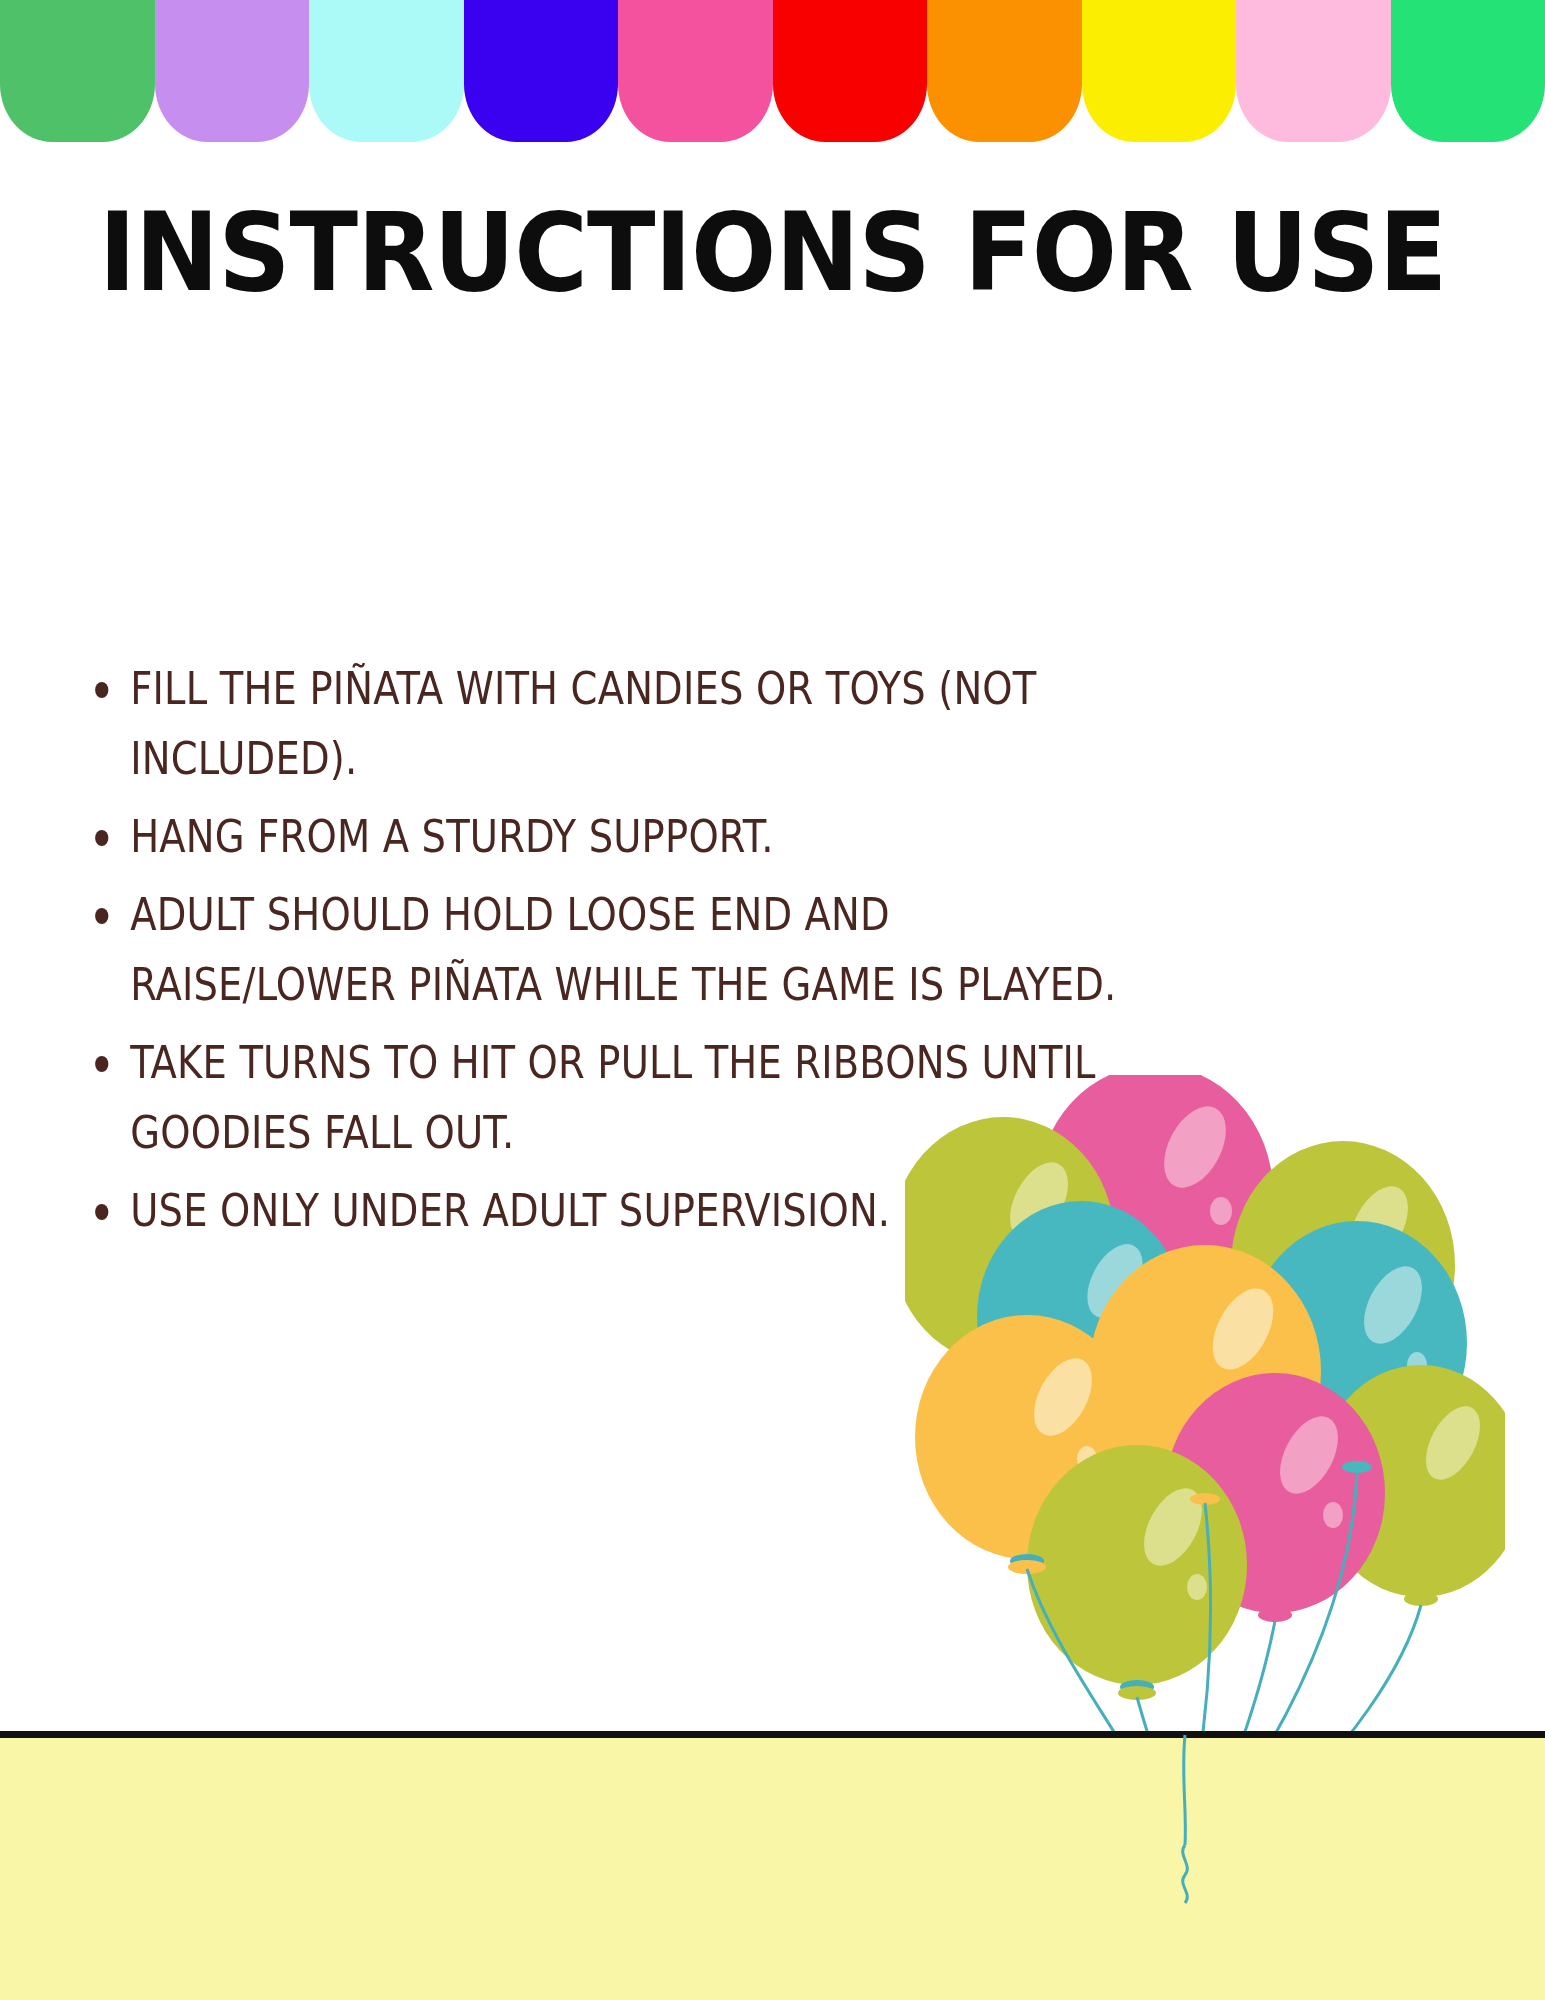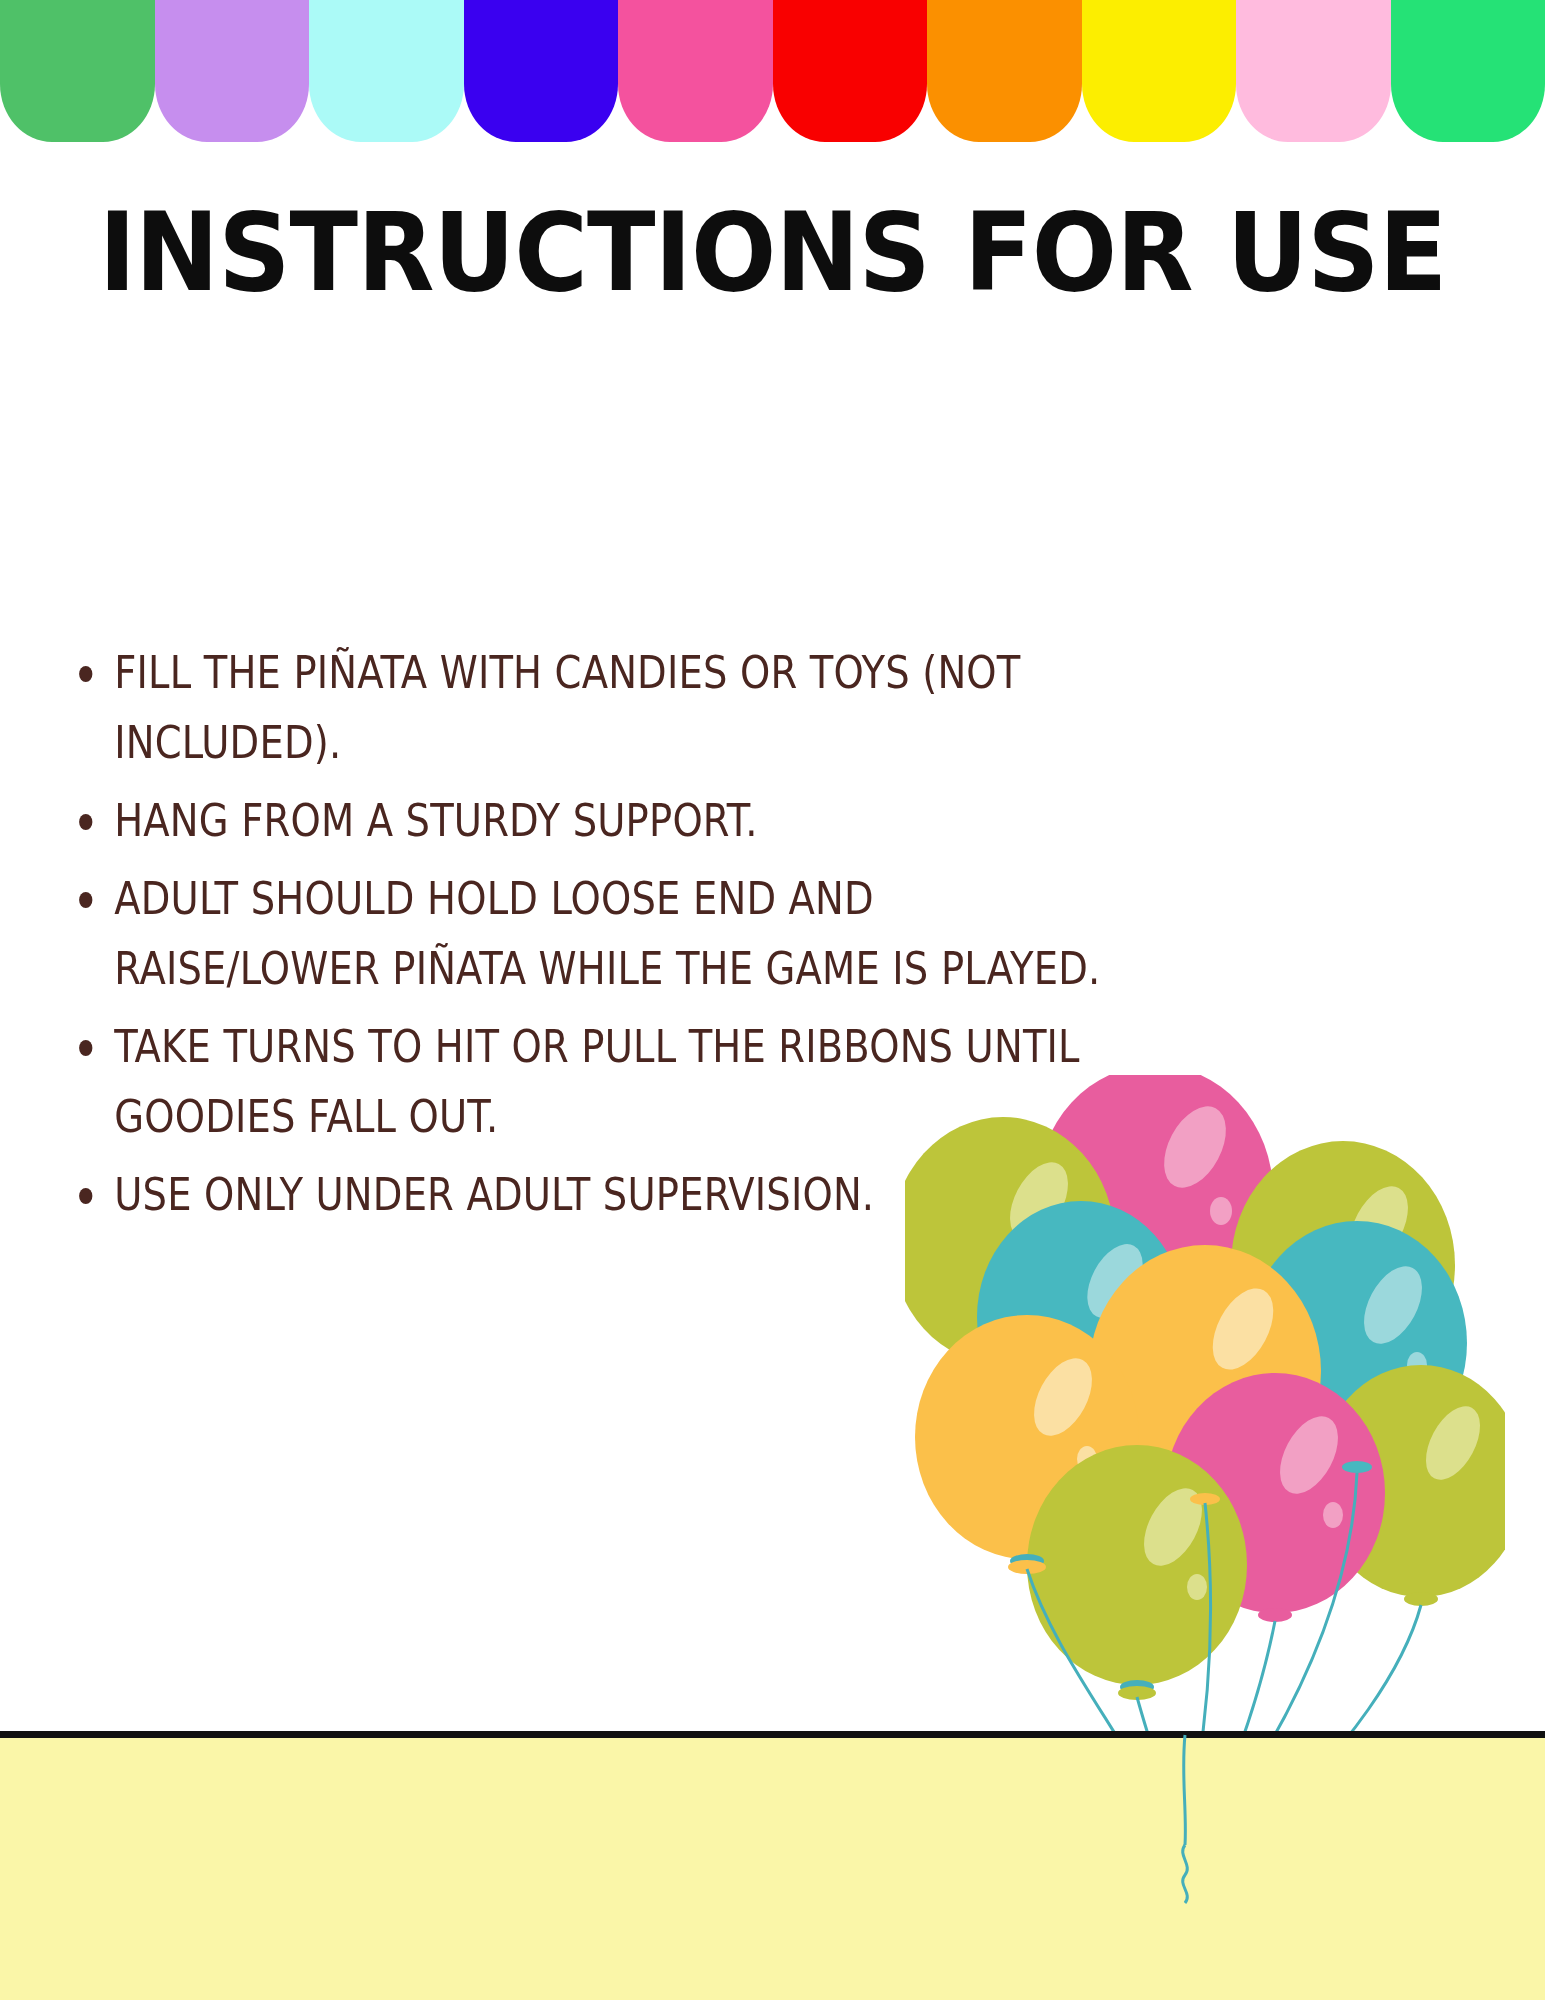--- a/index.html
+++ b/index.html
@@ -36,21 +36,21 @@
     color:#0d0d0d;
     transform:scaleX(0.93);
     white-space:nowrap;
   }
 
   
   #list{
     position:absolute;
     top:638px;left:62px;
     width:1120px;
-    margin:0;padding:0;
+    margin:16px;padding:0;
     list-style:none;
     color:#4a2620;
   }
   #list li{
     position:relative;
     padding-left:55px;
     font-family:"DejaVu Sans Condensed","Liberation Sans", sans-serif;
     font-size:45px;
     line-height:70px;
     letter-spacing:0.2px;

